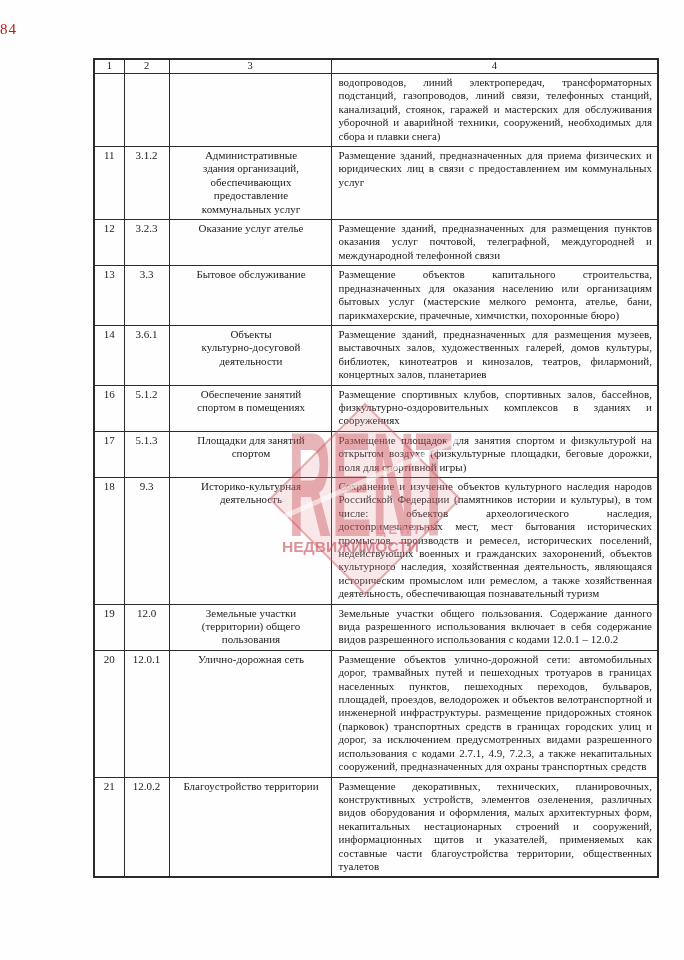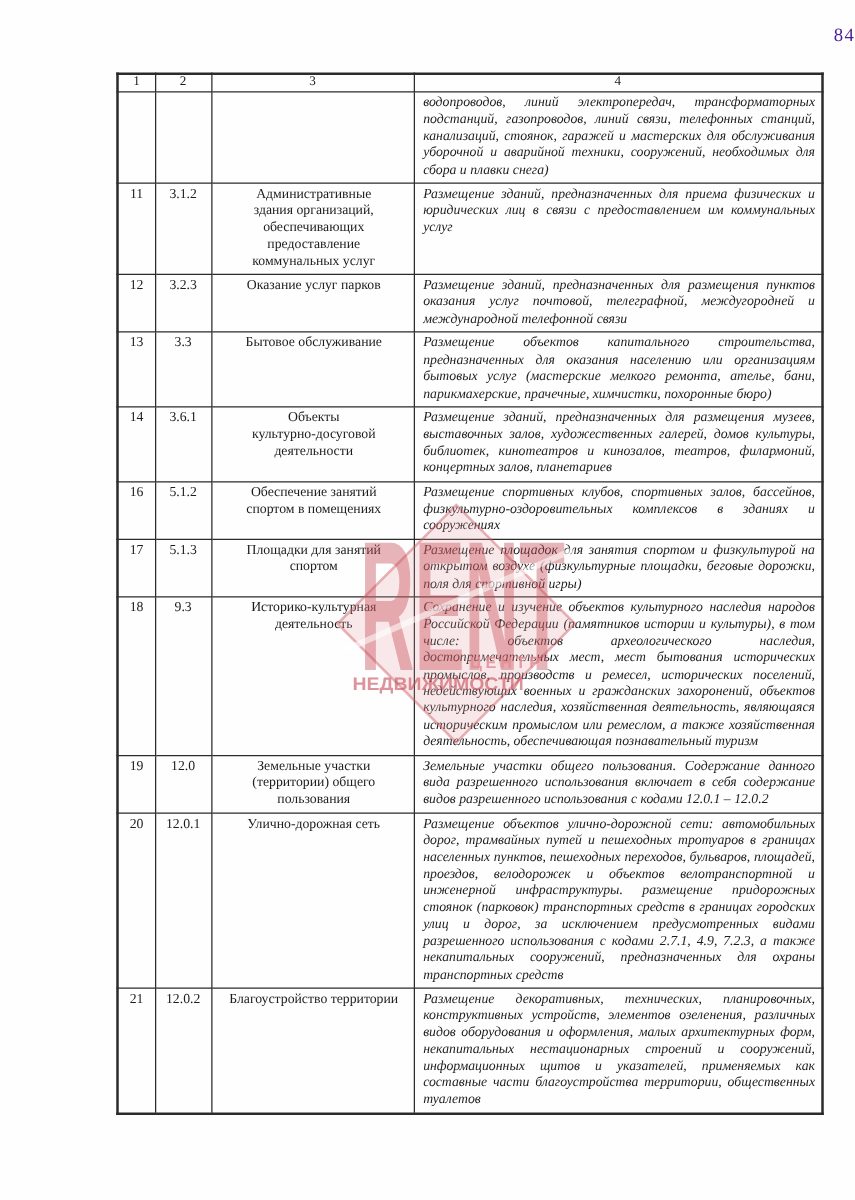--- a/index.html
+++ b/index.html
@@ -11,23 +11,23 @@
     background: #fefefe;
     overflow: hidden;
     font-family: "Liberation Serif", "DejaVu Serif", serif;
     color: #1c1c1c;
   }
   .page-number {
     position: absolute;
     top: 21px;
     left: 0;
     width: 684px;
-    text-align: right;
+    text-align: left;
     font-size: 15px;
-    color: #4c1d95;
+    color: #b91c1c;
     letter-spacing: 1px;
   }
   table.doc-table {
     position: absolute;
     left: 93px;
     top: 58px;
     width: 564px;
     border-collapse: collapse;
     border: 2px solid #2b2b2b;
     table-layout: fixed;
@@ -51,21 +51,20 @@
     font-family: Liberation Serif, serif;
   }
   td.c-name {
     padding: 2px 4px 3px 6px;
     white-space: pre-line;
     text-align: center;
   }
   td.c-desc {
     padding: 2px 5px 3px 7px;
     text-align: justify;
-    font-style: italic;
   }
   .watermark {
     position: absolute;
     left: 258px;
     top: 402px;
     pointer-events: none;
     z-index: 5;
   }
 </style>
 </head>
@@ -103,21 +102,21 @@
       <td class="c-name">Административные
 здания организаций,
 обеспечивающих
 предоставление
 коммунальных услуг</td>
       <td class="c-desc">Размещение зданий, предназначенных для приема физических и юридических лиц в связи с предоставлением им коммунальных услуг</td>
     </tr>
         <tr>
       <td class="c-num">12</td>
       <td class="c-code">3.2.3</td>
-      <td class="c-name">Оказание услуг парков</td>
+      <td class="c-name">Оказание услуг ателье</td>
       <td class="c-desc">Размещение зданий, предназначенных для размещения пунктов оказания услуг почтовой, телеграфной, междугородней и международной телефонной связи</td>
     </tr>
         <tr>
       <td class="c-num">13</td>
       <td class="c-code">3.3</td>
       <td class="c-name">Бытовое обслуживание</td>
       <td class="c-desc">Размещение объектов капитального строительства, предназначенных для оказания населению или организациям бытовых услуг (мастерские мелкого ремонта, ателье, бани, парикмахерские, прачечные, химчистки, похоронные бюро)</td>
     </tr>
         <tr>
       <td class="c-num">14</td>

